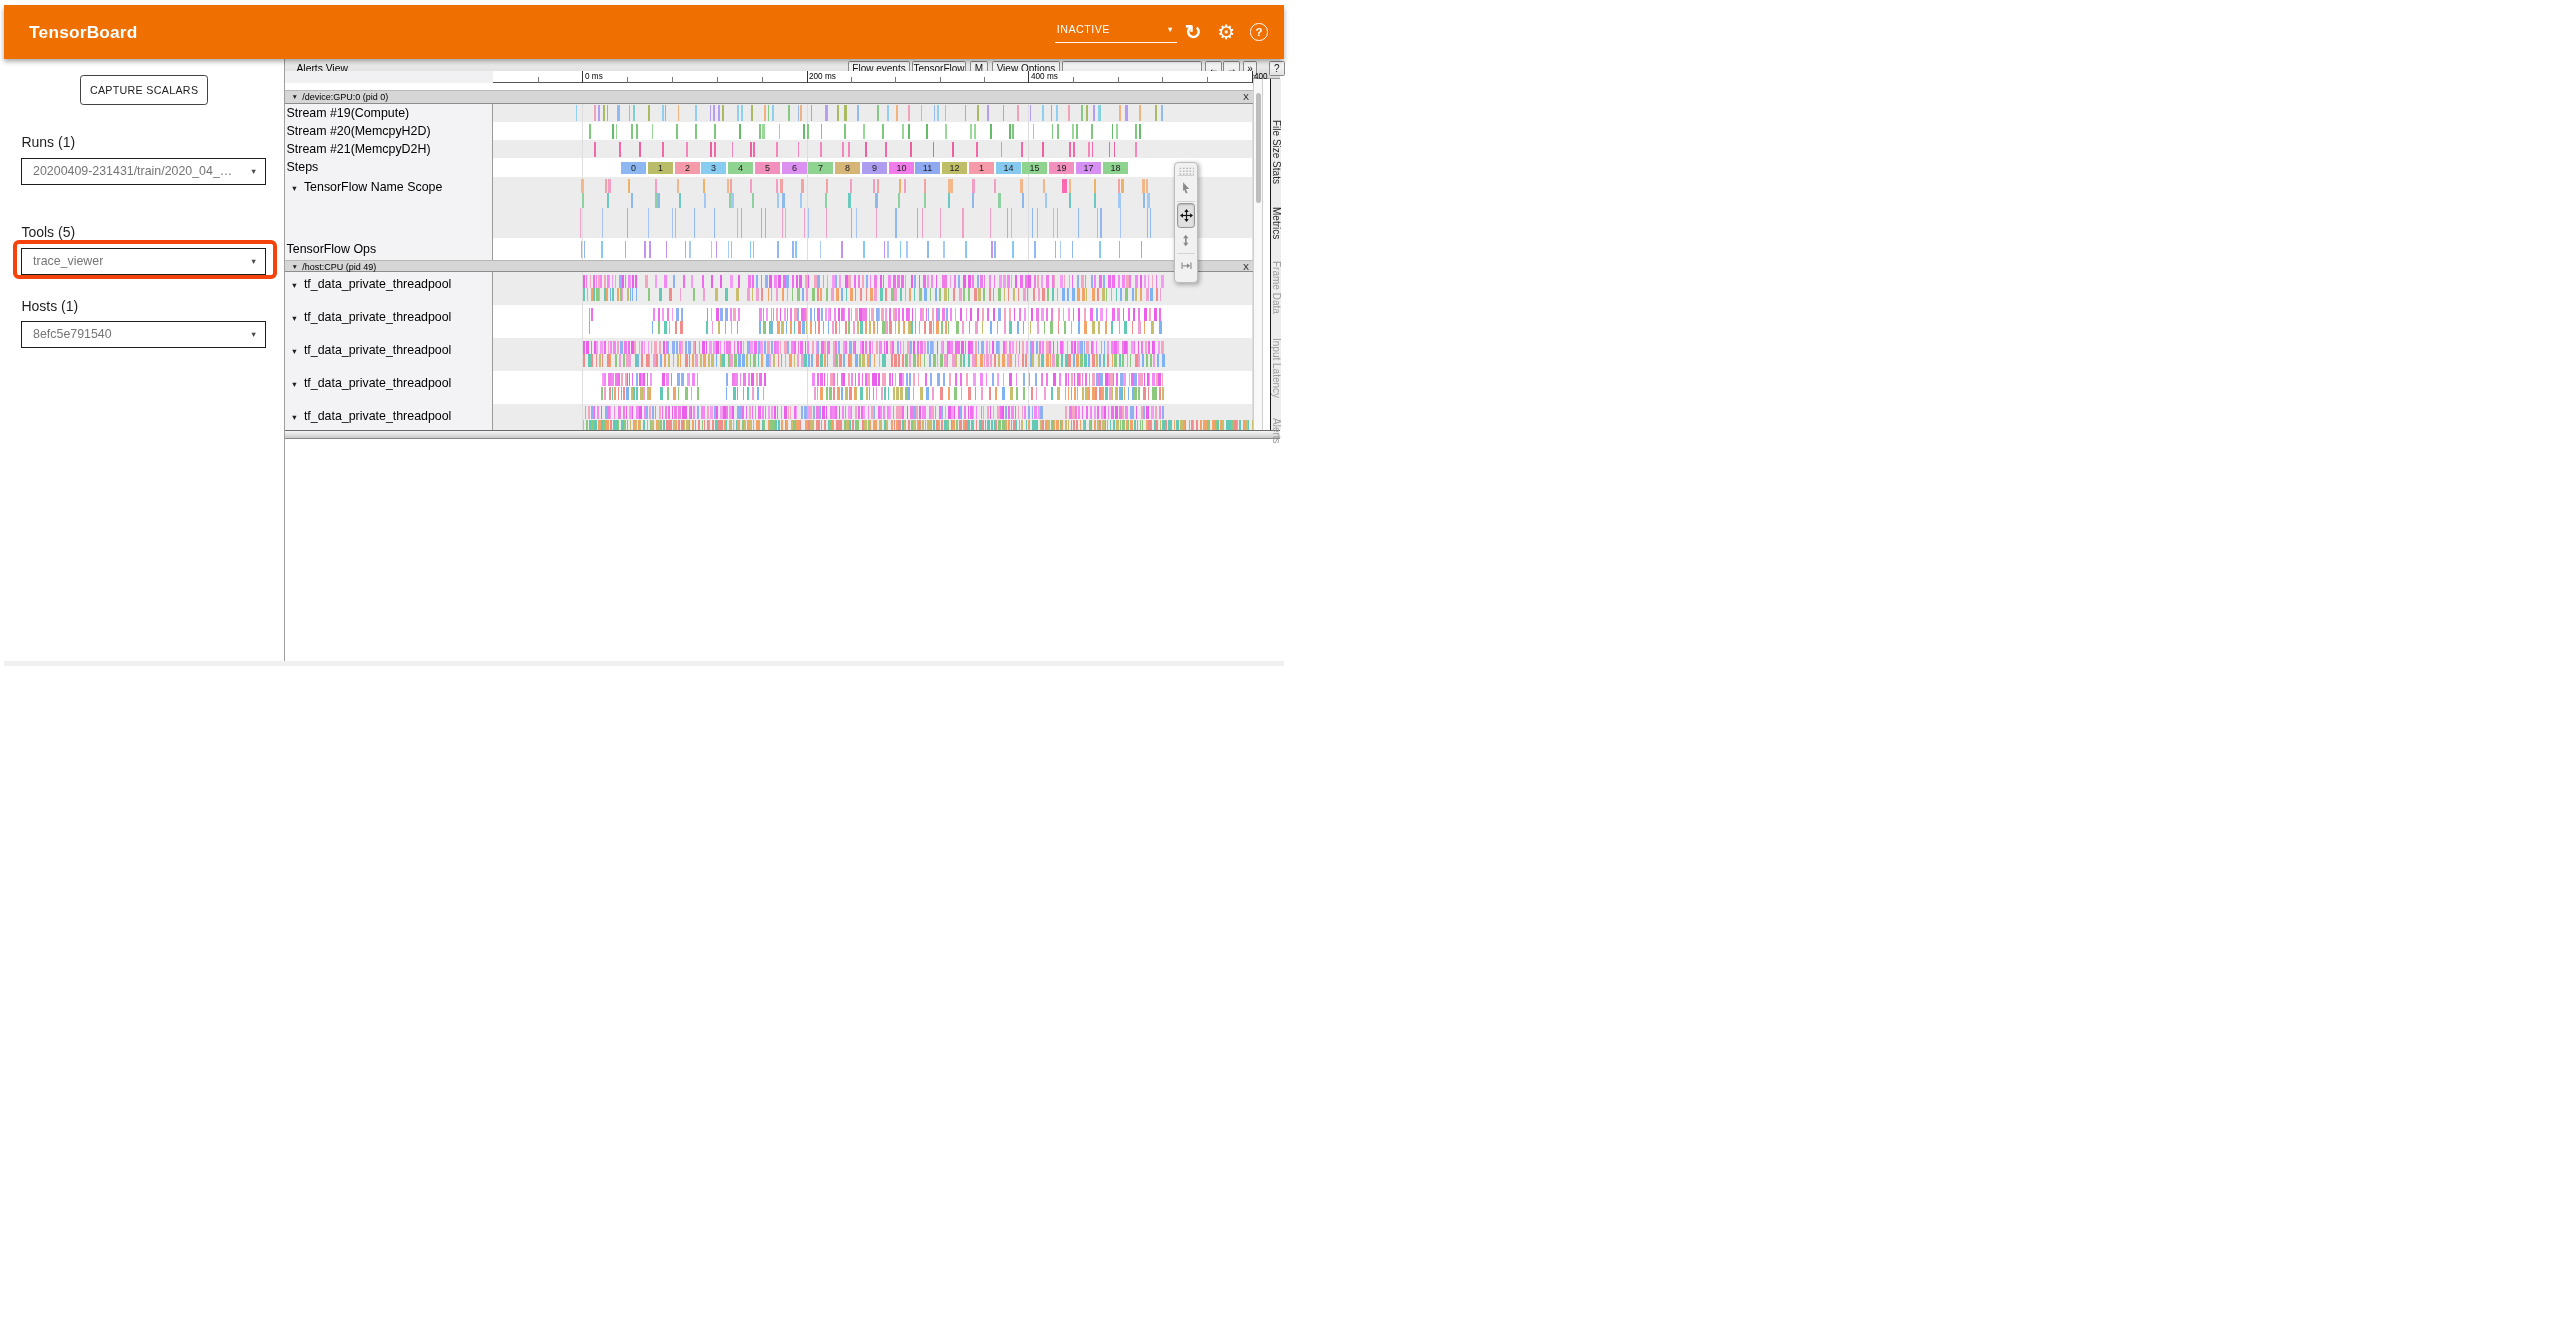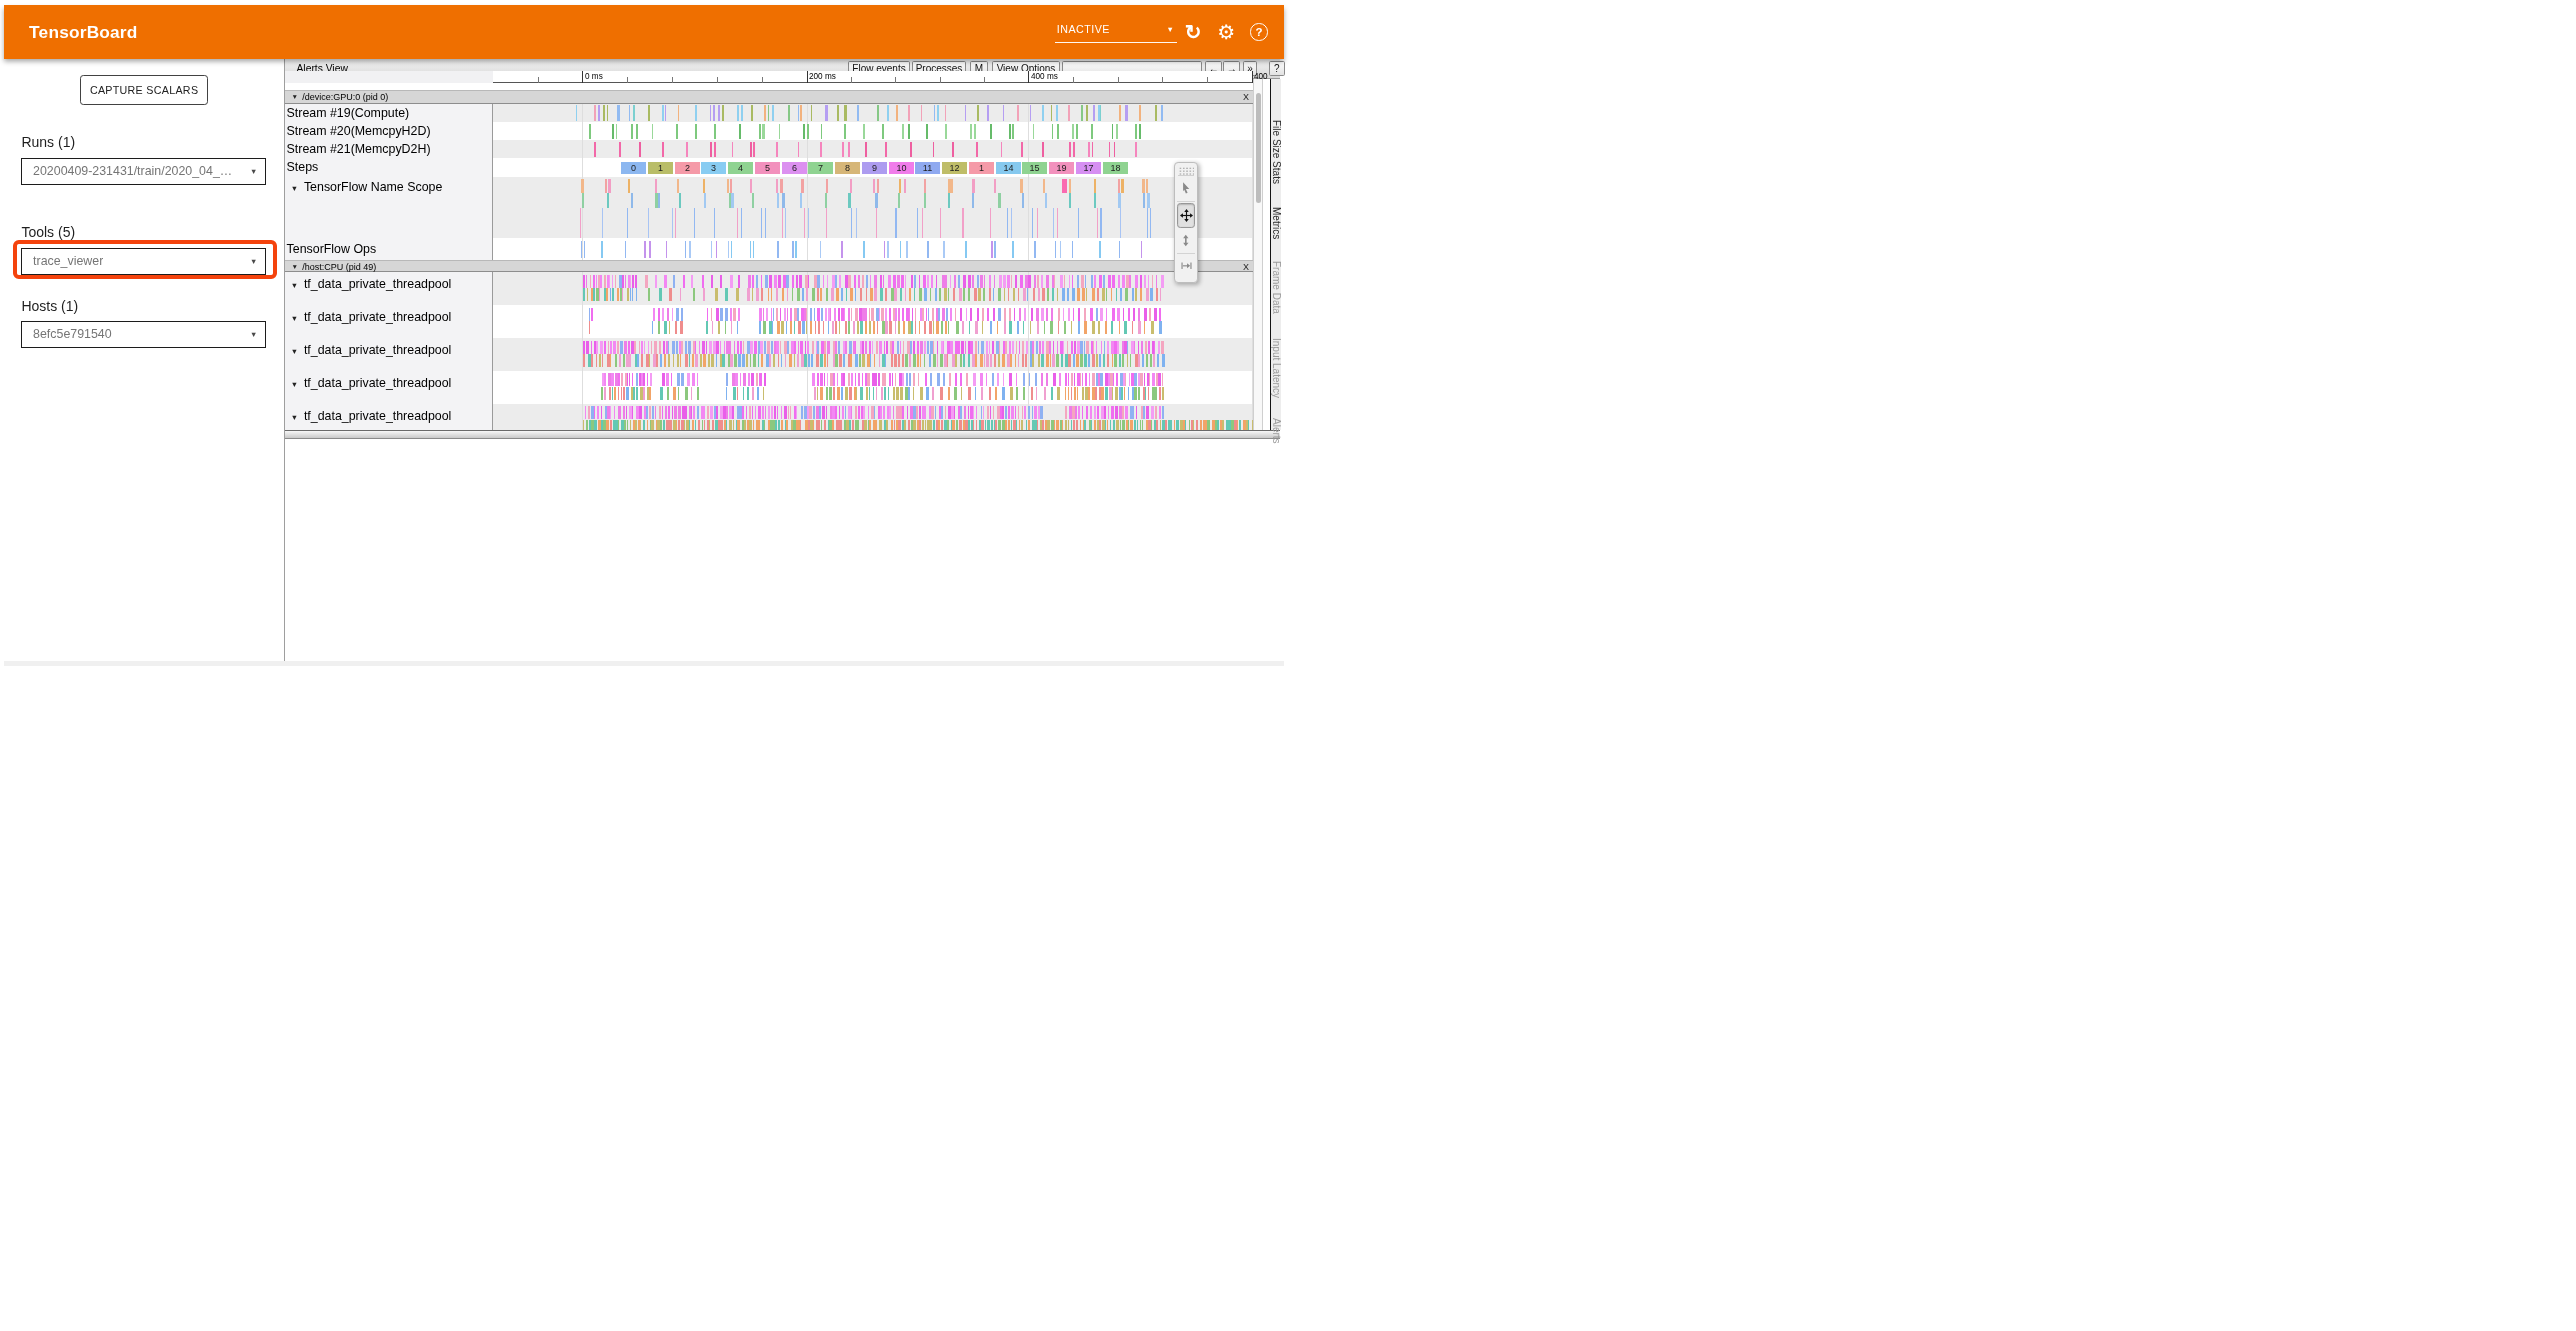--- a/index.html
+++ b/index.html
@@ -139,21 +139,21 @@
   <div class="sel" id="hosts-select">
     <span class="val">8efc5e791540</span>
     <span class="caret">▼</span>
   </div>
 </div>
 
 <div id="trace">
   <div id="trace-toolbar">
     <span id="trace-title">Alerts View</span>
   <div class="tbtn" style="left: 563px; width: 62px;">Flow events</div>
-      <div class="tbtn" style="left: 627px; width: 54px;">Processes</div>
+      <div class="tbtn" style="left: 627px; width: 54px;">TensorFlow</div>
       <div class="tbtn" style="left: 685px; width: 18px;">M</div>
       <div class="tbtn" style="left: 707px; width: 68px;">View Options</div>
       <div class="tbtn" style="left: 777px; width: 140px;"></div>
       <div class="tbtn" style="left: 920px; width: 17.3px;">←</div>
       <div class="tbtn" style="left: 938px; width: 17.3px;">→</div>
       <div class="tbtn" style="left: 958px; width: 14px;">»</div>
       <div class="tbtn" style="left: 984px; width: 15.7px;">?</div>
     </div>
 
   <div id="ruler">

